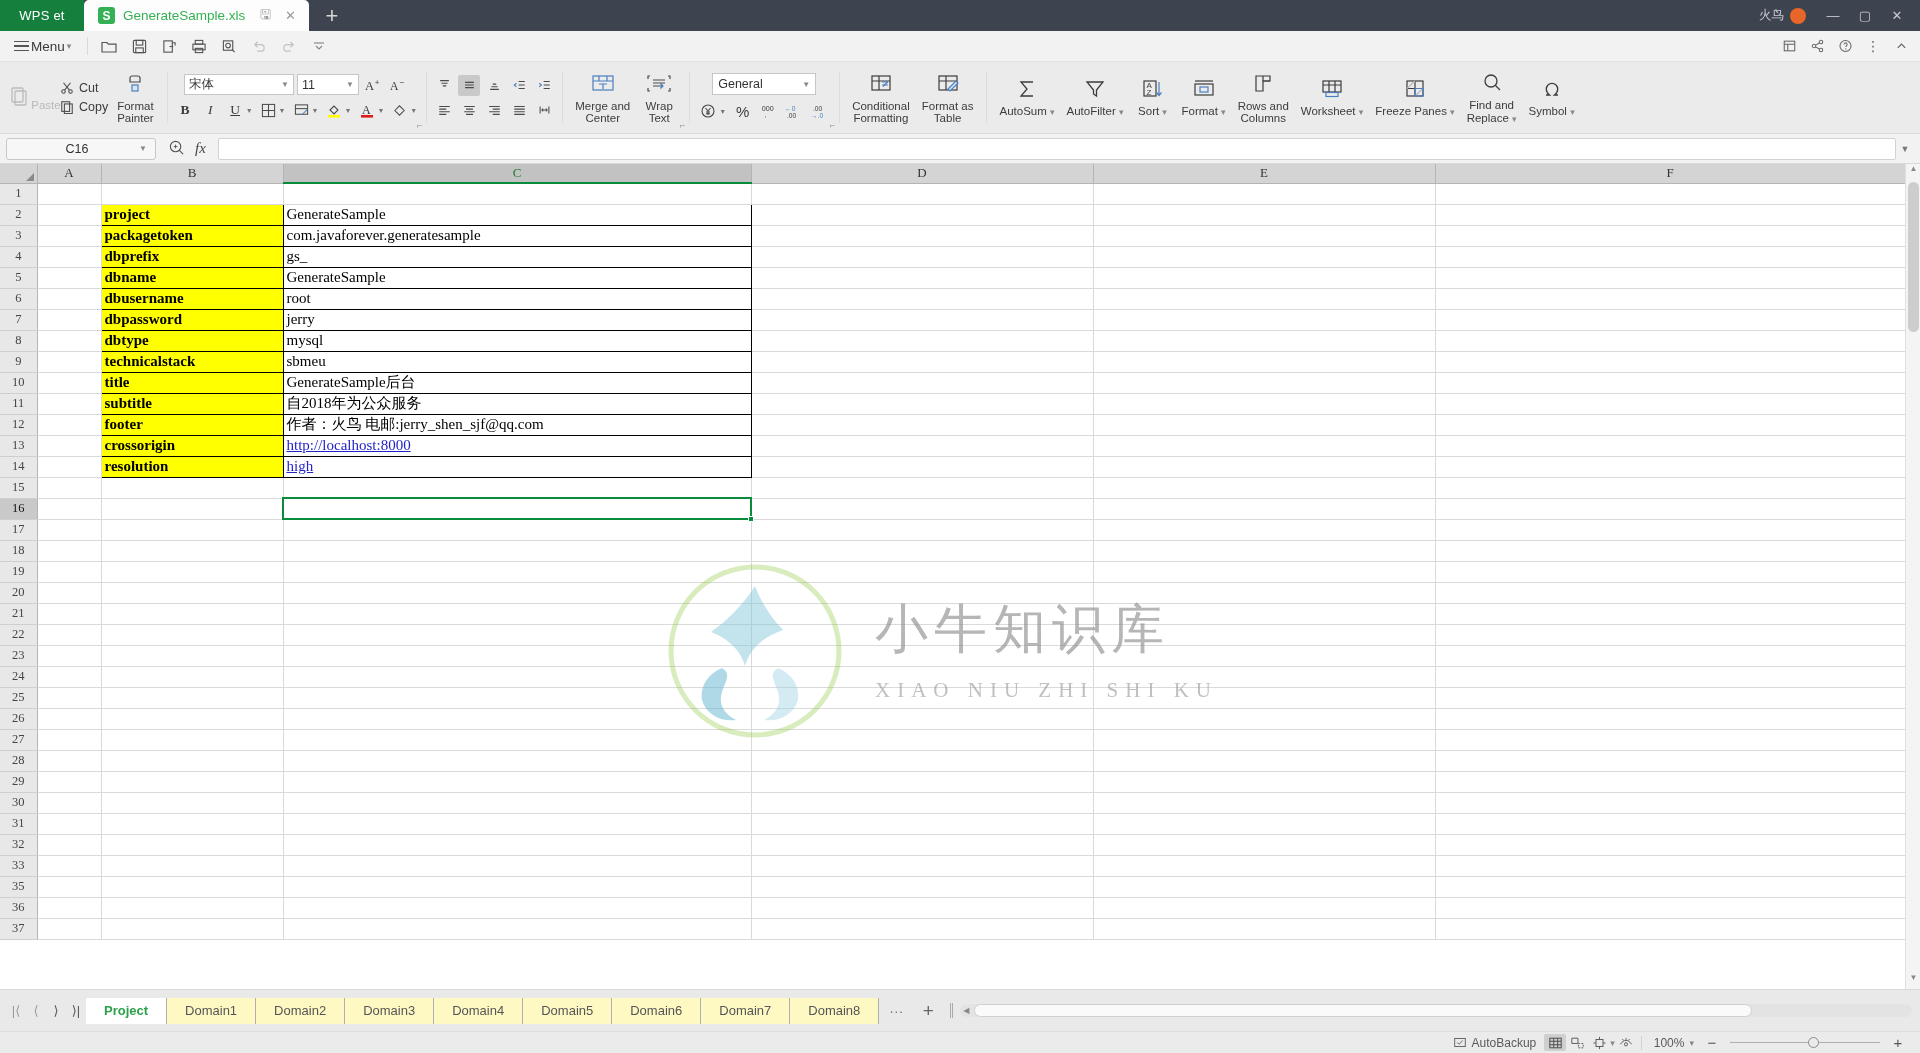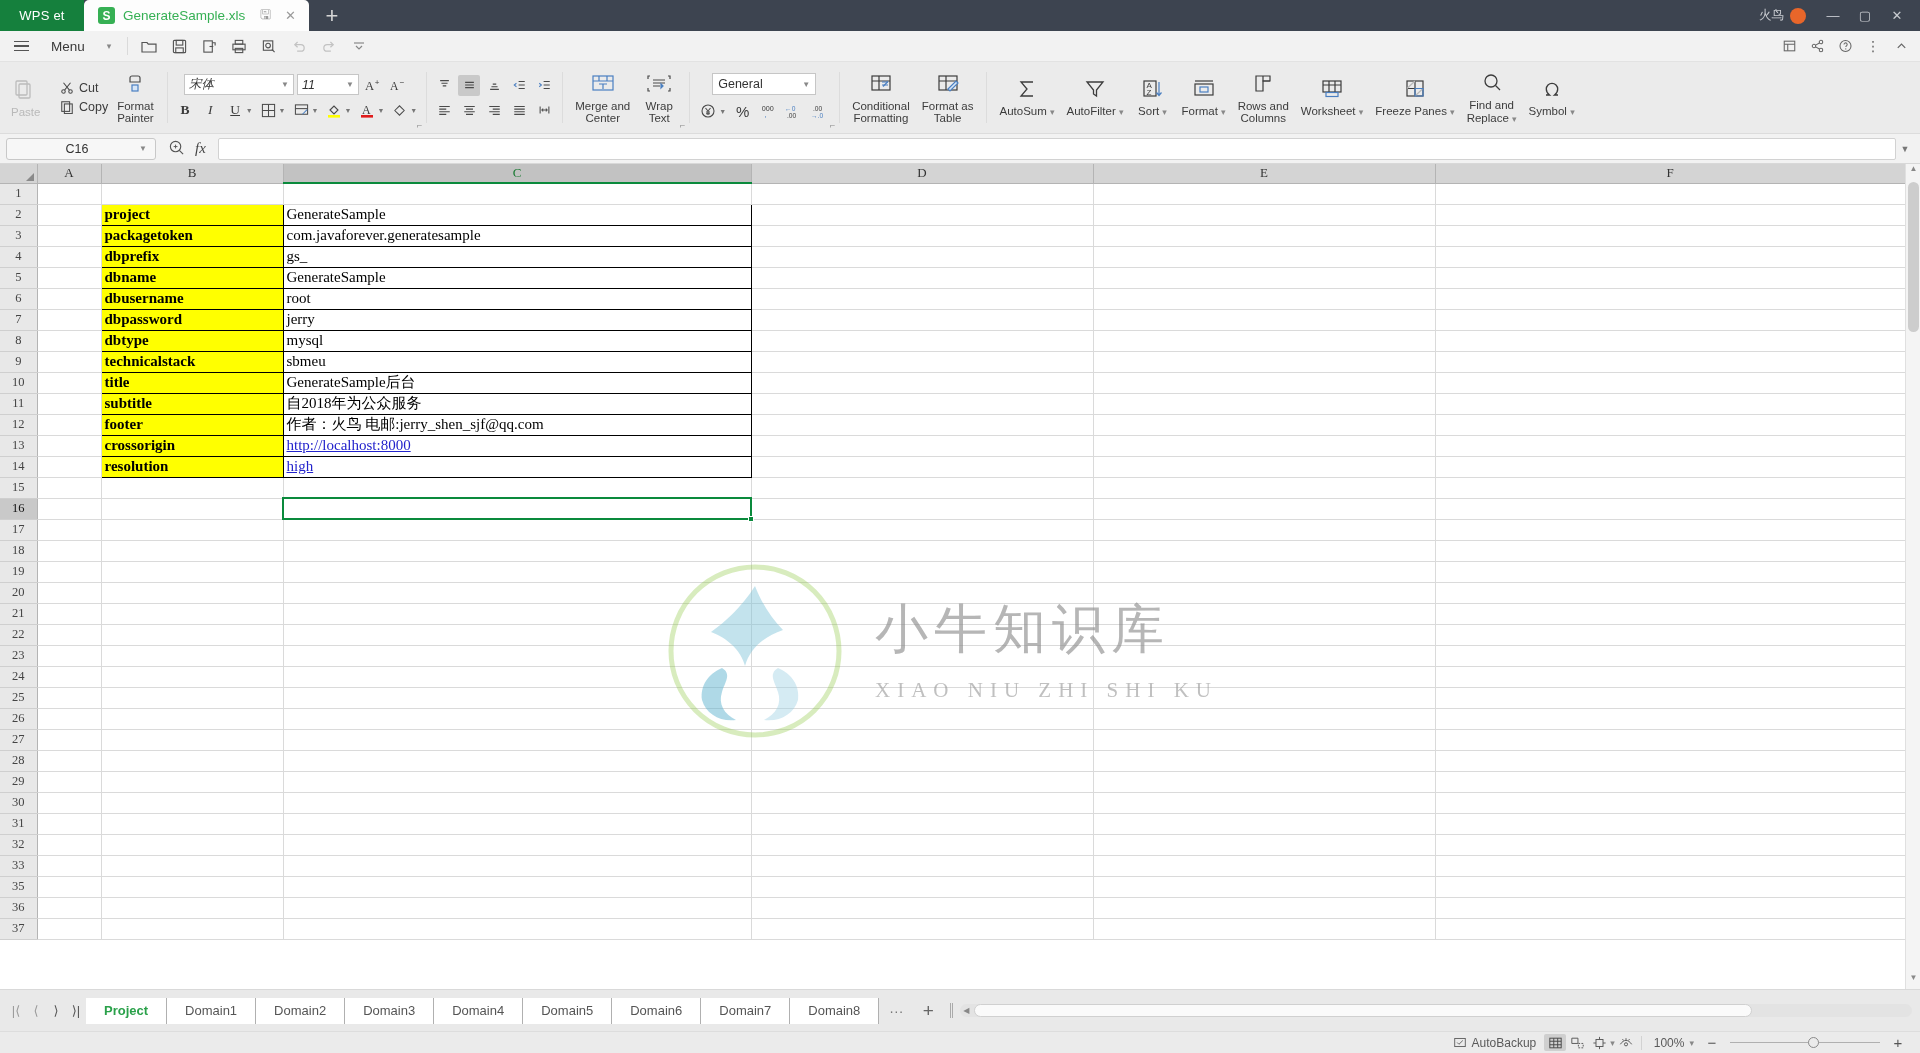--- a/index.html
+++ b/index.html
@@ -36,21 +36,21 @@
   .win-ctl{ position:absolute; right:0; top:0; height:31px; display:flex; align-items:center; gap:2px; padding-right:8px;}
   .win-ctl .b{ width:30px;height:31px;display:flex;align-items:center;justify-content:center;color:#c9ccd1;font-size:13px;}
   .user-chip{ display:flex;align-items:center;gap:6px;color:#c9ccd1;font-size:12.5px;padding-right:10px;}
   .user-av{width:16px;height:16px;border-radius:50%;background:#e8662a;}
 
   
   .menurow{
     height:31px; background:#f2f2f2; display:flex; align-items:center; position:relative;
     border-bottom:1px solid #e2e2e2;
   }
-  .menu-btn{display:flex;align-items:center;gap:22px;padding:0 10px 0 14px;font-size:13.5px;color:#3a3a3a;}
+  .menu-btn{display:flex;align-items:center;gap:2px;padding:0 10px 0 14px;font-size:13.5px;color:#3a3a3a;}
   .hamburger{display:inline-flex;flex-direction:column;gap:3px;}
   .hamburger i{display:block;width:15px;height:1.6px;background:#555;}
   .caret{font-size:9px;color:#888;}
   .qsep{width:1px;height:18px;background:#dadada;margin:0 6px;}
   .qicon{width:30px;height:26px;display:flex;align-items:center;justify-content:center;color:#555;}
   .qicon.dim{color:#c2c2c2;}
   .qicon svg{display:block;}
   .tabs{ position:absolute; left:50%; transform:translateX(-50%); display:flex; align-items:center; gap:8px;}
   .tab{padding:4px 13px;font-size:13.5px;color:#3b3b3b;border-radius:13px;white-space:nowrap;}
   .tab.active{background:#4cb964;color:#fff;font-weight:bold;}
@@ -59,27 +59,27 @@
 
   
   .ribbon{height:72px;background:#ebebeb;display:flex;align-items:stretch;border-bottom:1px solid #dcdcdc;padding-left:4px;}
   .grp{display:flex;align-items:center;padding:0 7px;position:relative;}
   .grp + .grp::before{content:"";position:absolute;left:0;top:10px;bottom:10px;width:1px;background:#dcdcdc;}
   .big{display:flex;flex-direction:column;align-items:center;justify-content:center;width:auto;min-width:46px;padding:0 6px;color:#3c3c3c;}
   .big .lbl{font-size:11.5px;line-height:12.5px;text-align:center;margin-top:3px;white-space:pre-line;}
   .big .ic{height:26px;display:flex;align-items:center;justify-content:center;}
   .clipcol{display:flex;flex-direction:column;justify-content:center;gap:3px;}
   .smallbtn{display:flex;gap:5px;font-size:12.5px;color:#3c3c3c;padding:1px 3px;}
-  .paste{display:flex;flex-direction:column;align-items:flex-start;justify-content:center;color:#b9b9b9;width:46px;}
+  .paste{display:flex;align-items:flex-end;justify-content:center;color:#b9b9b9;width:46px;}
   .paste .lbl{font-size:11.5px;margin-top:2px;}
 
   .fontgrp{display:flex;flex-direction:column;justify-content:center;gap:4px;}
   .fontrow1{display:flex;align-items:center;gap:3px;}
   .fsel{height:21px;border:1px solid #c6c6c6;background:#fff;display:flex;align-items:center;padding:0 4px;font-size:12.5px;color:#333;}
-  .fsel .v{flex:1;font-style:italic;}
+  .fsel .v{flex:1;}
   .fsel .ar{color:#888;font-size:8px;}
   .fname{width:110px;}
   .fsize{width:62px;}
   .fbtn{width:22px;height:21px;display:flex;align-items:center;justify-content:center;font-size:13px;color:#3c3c3c;}
   .fontrow2{display:flex;align-items:center;gap:2px;}
   .fmt{width:23px;height:22px;display:flex;align-items:center;justify-content:center;color:#3c3c3c;font-size:13.5px;}
   .ddarrow{font-size:7px;color:#777;margin-left:-3px;margin-right:2px;}
 
   .aligngrp{display:flex;flex-direction:column;justify-content:center;gap:4px;}
   .alignrow{display:flex;align-items:center;gap:3px;}
@@ -130,21 +130,21 @@
 
   
   .vscroll{position:absolute;right:0;top:0;width:15px;bottom:0;background:#f4f4f4;border-left:1px solid #e0e0e0;}
   .vscroll .thumb{position:absolute;top:18px;left:2px;width:11px;height:150px;background:#cdcdcd;border-radius:6px;}
   .vscroll .ar{position:absolute;left:0;width:15px;height:16px;text-align:center;font-size:8px;color:#888;}
 
   
   .sheetbar{height:42px;background:#e9e9e9;display:flex;align-items:center;padding-left:6px;gap:0;border-top:1px solid #d9d9d9;}
   .navbtn{width:20px;height:30px;display:flex;align-items:center;justify-content:center;color:#9a9a9a;font-size:13px;}
   .navbtn.act{color:#555;}
-  .stab{height:26px;display:flex;align-items:center;padding:0 18px;font-size:13px;color:#555;background:#ffffff;border-right:1px solid #b0b0b0;}
+  .stab{height:26px;display:flex;align-items:center;padding:0 18px;font-size:13px;color:#555;background:#fef9c3;border-right:1px solid #b0b0b0;}
   .stab.active{background:#fff;color:#2aa14a;font-weight:bold;}
   .sdots{padding:0 10px;color:#777;font-size:14px;}
   .splus{width:30px;display:flex;align-items:center;justify-content:center;color:#666;font-size:19px;}
   .hsplit{width:3px;height:15px;border-left:1px solid #aaa;border-right:1px solid #aaa;margin:0 7px;}
   .hscroll{flex:1;height:13px;background:#e3e3e3;border-radius:7px;display:flex;align-items:center;margin-right:8px;position:relative;}
   .hscroll .thumb{position:absolute;left:14px;right:160px;top:0;height:13px;background:#fafafa;border:1px solid #d0d0d0;border-radius:7px;}
   .hscroll .la{position:absolute;left:3px;font-size:8px;color:#888;}
 
   
   .statusbar{height:22px;background:#ebebeb;display:flex;align-items:center;justify-content:flex-end;

